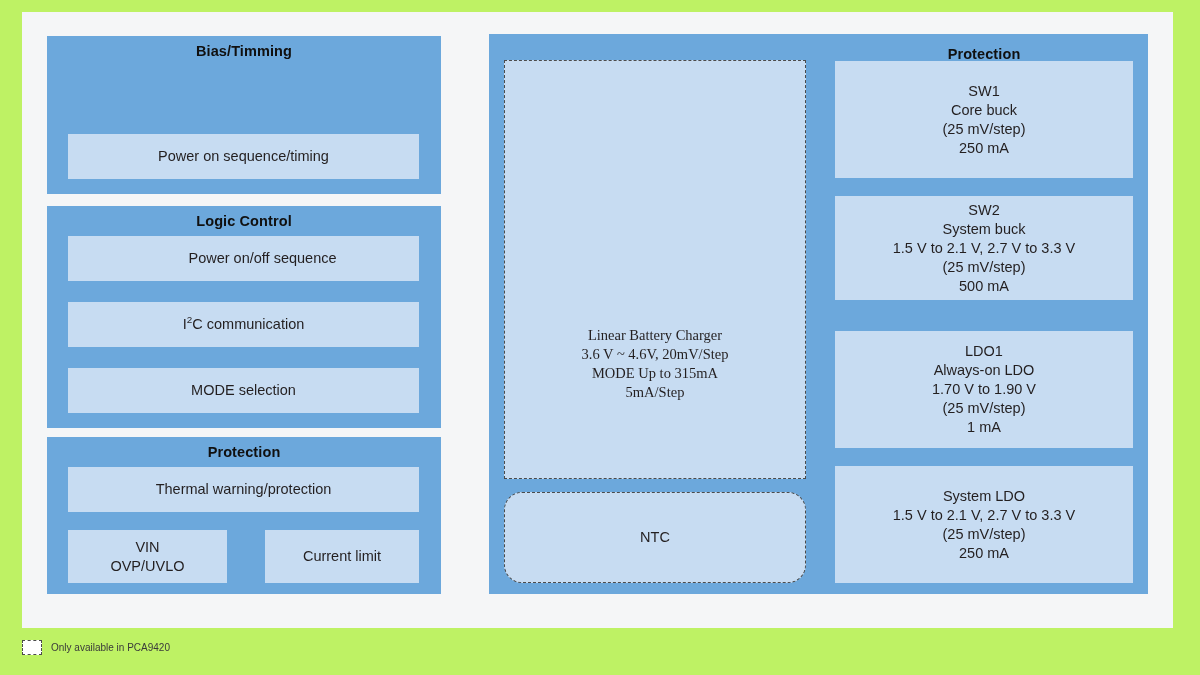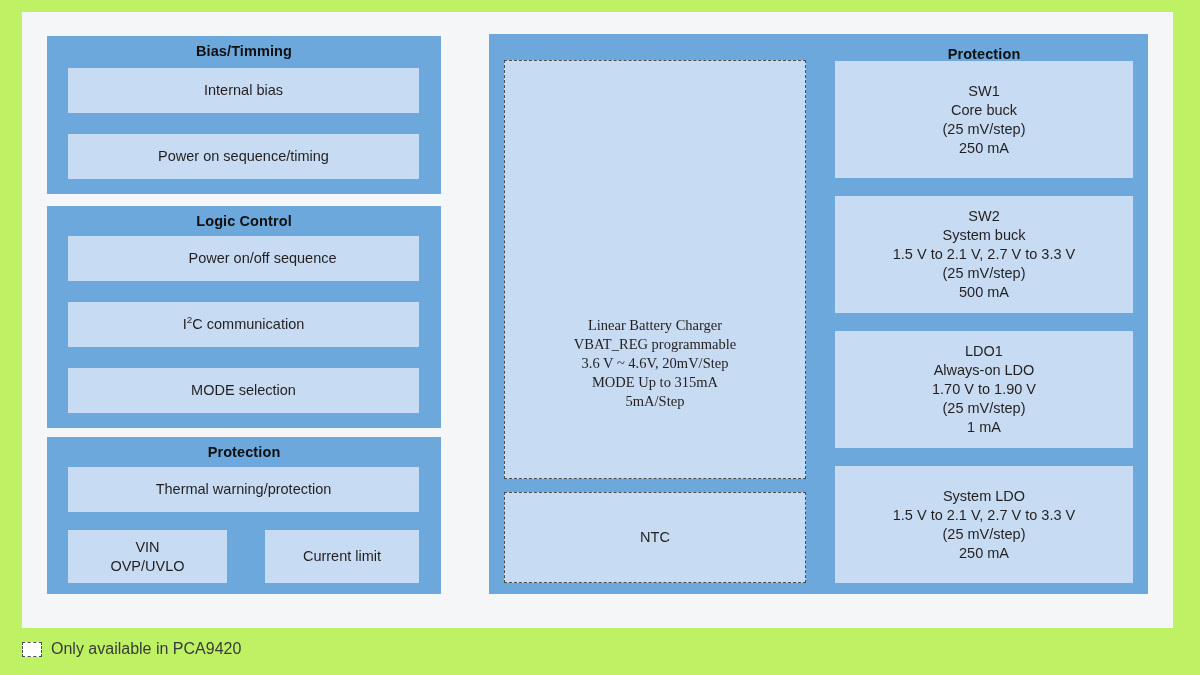--- a/index.html
+++ b/index.html
@@ -79,40 +79,37 @@
     gap: 9px;
   }
   .legend-swatch {
     width: 20px;
     height: 15px;
     border: 1.5px dashed #4b4b4b;
     background: #ffffff;
     box-sizing: border-box;
   }
   .legend-text {
-    font-size: 16px;
+    font-size: 10px;
     color: #3a3a3a;
     white-space: nowrap;
   }
 
   sup { font-size: 0.68em; vertical-align: super; line-height: 0; }
 </style>
 </head>
 <body>
 
 <div id="root">
 
   <div class="canvas"></div>
 
   <div class="panel" style="left:47px; top:36px; width:394px; height:158px;">
     <div class="panel-title">Bias/Timming</div>
   </div>
-  <div class="block" style="left:68px; top:68px; width:351px; height:45px;">
-    <span>Internal bias</span>
-  </div>
   <div class="block" style="left:68px; top:134px; width:351px; height:45px;align-items:center;">
     <span>Power on sequence/timing</span>
   </div>
 
   <div class="panel" style="left:47px; top:206px; width:394px; height:222px;">
     <div class="panel-title">Logic Control</div>
   </div>
   <div class="block" style="left:68px; top:236px; width:351px; height:45px;padding-left:44px;">
     <span>Power on/off sequence</span>
   </div>
@@ -142,41 +139,40 @@
   <div class="panel" style="left:489px; top:34px; width:659px; height:560px;">
   </div>
 
   <div class="panel-title" style="position:absolute; left:500px; top:37px; width:308px;margin-top:36px;">Linear charger</div>
 
   <div class="panel-title" style="position:absolute; left:832px; top:39px; width:304px;">Protection</div>
 
   <div class="block dashed" style="left:504px; top:60px; width:302px; height:419px;">
     <div class="lines" style="margin-top:188px;font-family:Liberation Serif, serif;">
       <div>Linear Battery Charger</div>
-      <div>VBAT_REG programmable</div>
       <div>3.6 V ~ 4.6V, 20mV/Step</div>
       <div>MODE Up to 315mA</div>
       <div>5mA/Step</div>
     </div>
   </div>
 
-  <div class="block dashed" style="left:504px; top:492px; width:302px; height:91px;">
+  <div class="block dashed" style="left:504px; top:492px; width:302px; height:91px;border-radius:18px;">
     <span>NTC</span>
   </div>
 
   <div class="block" style="left:835px; top:61px; width:298px; height:117px;">
     <div class="lines">
       <div>SW1</div>
       <div>Core buck</div>
       <div>(25 mV/step)</div>
       <div>250 mA</div>
     </div>
   </div>
 
-  <div class="block" style="left:835px; top:196px; width:298px; height:117px;">
+  <div class="block" style="left:835px; top:196px; width:298px; height:104px;">
     <div class="lines">
       <div>SW2</div>
       <div>System buck</div>
       <div>1.5 V to 2.1 V, 2.7 V to 3.3 V</div>
       <div>(25 mV/step)</div>
       <div>500 mA</div>
     </div>
   </div>
 
   <div class="block" style="left:835px; top:331px; width:298px; height:117px;">

